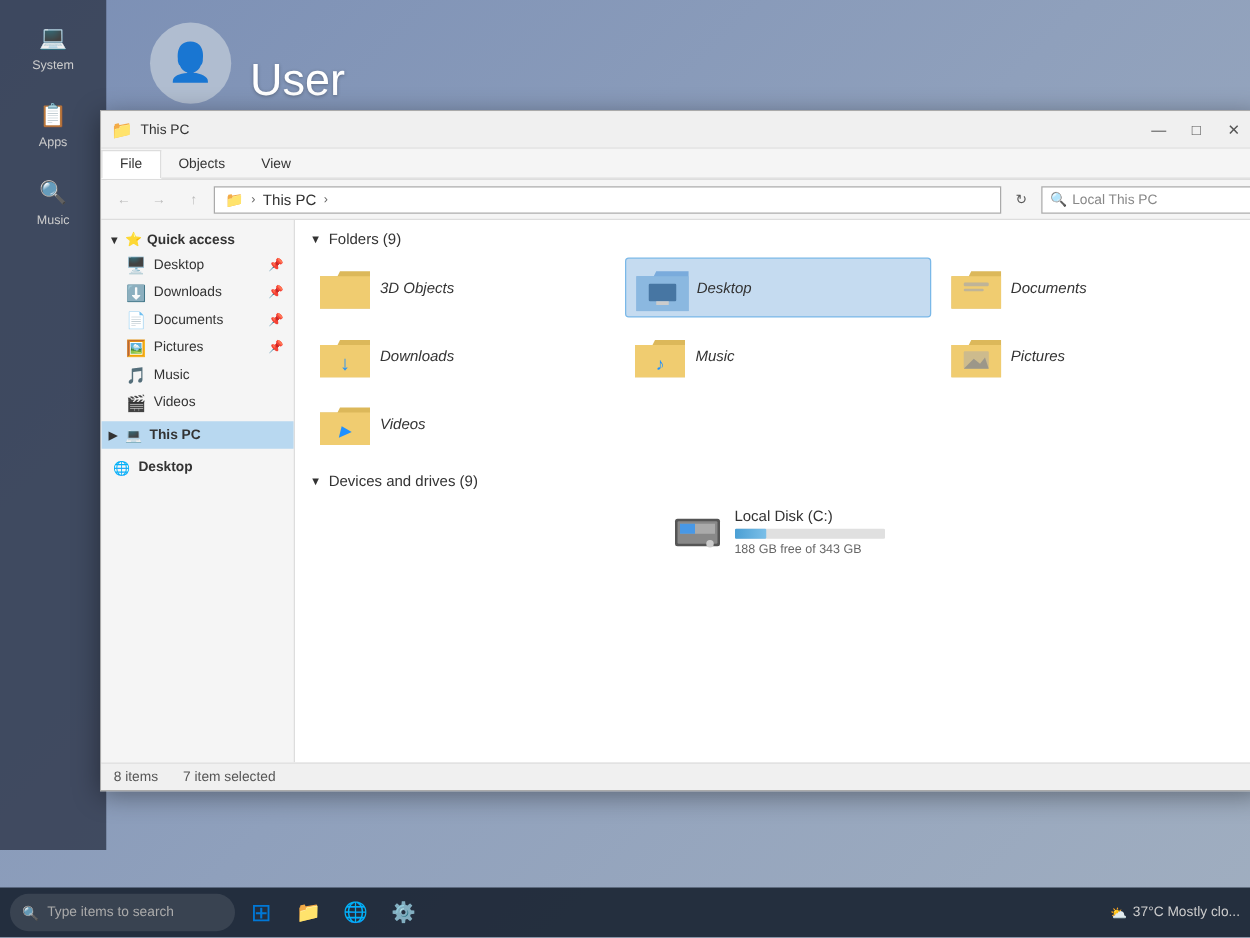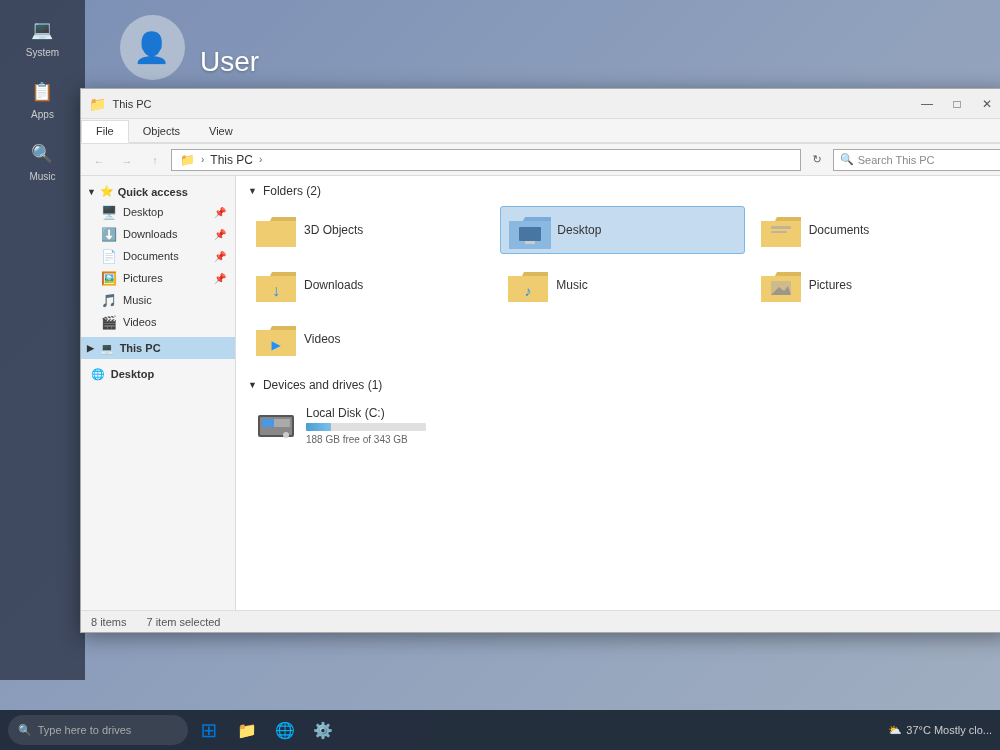--- a/index.html
+++ b/index.html
@@ -286,20 +286,21 @@
       color: #333;
       margin-bottom: 8px;
       cursor: pointer;
     }
 
     .folders-grid {
       display: grid;
       grid-template-columns: repeat(3, 1fr);
       gap: 8px;
       margin-bottom: 16px;
+      font-style: italic;
     }
 
     .folder-item {
       display: flex;
       align-items: center;
       gap: 8px;
       padding: 6px 8px;
       border-radius: 3px;
       cursor: pointer;
       font-size: 12px;
@@ -315,20 +316,21 @@
     }
 
     .drive-item {
       display: flex;
       align-items: center;
       gap: 10px;
       padding: 6px 8px;
       font-size: 12px;
       color: #333;
       cursor: pointer;
+      justify-content: center;
     }
 
     .drive-icon {
       width: 40px;
       height: 34px;
       display: flex;
       align-items: center;
       justify-content: center;
       flex-shrink: 0;
     }
@@ -448,21 +450,21 @@
   <div class="left-panel-item">
     <div class="left-panel-icon">🔍</div>
     <span>Music</span>
   </div>
 </div>
 
 <div class="user-header">
   <div class="user-avatar">
     <span>👤</span>
   </div>
-  <div style="font-size:28px;font-weight:300;color:#fff;text-shadow:0 1px 3px rgba(0,0,0,0.3);margin-top:28px;">User</div>
+  <div style="font-size:36px;font-weight:300;color:#fff;text-shadow:0 1px 3px rgba(0,0,0,0.3);margin-top:28px;">User</div>
 </div>
 
 <div class="explorer-window">
 
   <div class="title-bar">
     <span class="title-bar-icon">📁</span>
     <span class="title-bar-title">This PC</span>
     <div class="window-controls">
       <div class="win-btn">—</div>
       <div class="win-btn">□</div>
@@ -498,21 +500,21 @@
       <span>📁</span>
       <span style="color:#666;font-size:10px;">›</span>
       <span>This PC</span>
       <span style="color:#666;font-size:10px;">›</span>
     </div>
     <div class="nav-btn">
       <span>↻</span>
     </div>
     <div class="search-box">
       <span>🔍</span>
-      <span style="font-size:11px;color:#888;">Search This PC</span>
+      <span style="font-size:11px;color:#888;">Local This PC</span>
     </div>
   </div>
 
   <div class="content-area">
 
     <div class="sidebar">
 
       <div class="sidebar-section">
         <div class="sidebar-header">
           <span style="font-size:9px;">▼</span>
@@ -562,21 +564,21 @@
           <span>🌐</span>
           <span>Desktop</span>
         </div>
       </div>
     </div>
 
     <div class="file-area">
 
       <div class="section-header">
         <span style="font-size:9px;">▼</span>
-        <span>Folders (2)</span>
+        <span>Folders (9)</span>
       </div>
 
       <div class="folders-grid">
 
         <div class="folder-item">
           <div class="folder-icon">
             <svg width="40" height="34" viewBox="0 0 40 34">
               <polygon points="0,8 14,8 16,4 40,4 40,34 0,34" fill="#dcb85a"></polygon>
               <polygon points="0,8 40,8 40,34 0,34" fill="#f0cc70"></polygon>
             </svg>
@@ -650,21 +652,21 @@
               <text x="20" y="27" text-anchor="middle" fill="#1e90ff" font-size="12">▶</text>
             </svg>
           </div>
           <span>Videos</span>
         </div>
 
       </div>
 
       <div class="section-header">
         <span style="font-size:9px;">▼</span>
-        <span>Devices and drives (1)</span>
+        <span>Devices and drives (9)</span>
       </div>
 
       <div class="drive-item">
         <div class="drive-icon">
           <svg width="40" height="34" viewBox="0 0 40 34">
             <rect x="2" y="6" width="36" height="22" rx="2" fill="#555"></rect>
             <rect x="4" y="8" width="32" height="18" rx="1" fill="#888"></rect>
             <rect x="6" y="10" width="28" height="8" fill="#aaa"></rect>
             <rect x="6" y="10" width="12" height="8" fill="#1e90ff" opacity="0.7"></rect>
             <circle cx="30" cy="26" r="3" fill="#ccc"></circle>
@@ -684,21 +686,21 @@
 
   <div class="status-bar">
     <span>8 items</span>
     <span>7 item selected</span>
   </div>
 </div>
 
 <div class="taskbar">
   <div class="taskbar-search">
     <span>🔍</span>
-    <span>Type here to drives</span>
+    <span>Type items to search</span>
   </div>
   <div class="taskbar-btn" style="color:#0078d7;font-size:20px;">⊞</div>
   <div class="taskbar-btn" style="font-size:16px;">📁</div>
   <div class="taskbar-btn" style="font-size:16px;">🌐</div>
   <div class="taskbar-btn" style="font-size:16px;">⚙️</div>
   <div class="taskbar-spacer"></div>
   <div class="taskbar-right">
     <div class="taskbar-weather">
       <span>⛅</span>
       <span>37°C  Mostly clo...</span>

